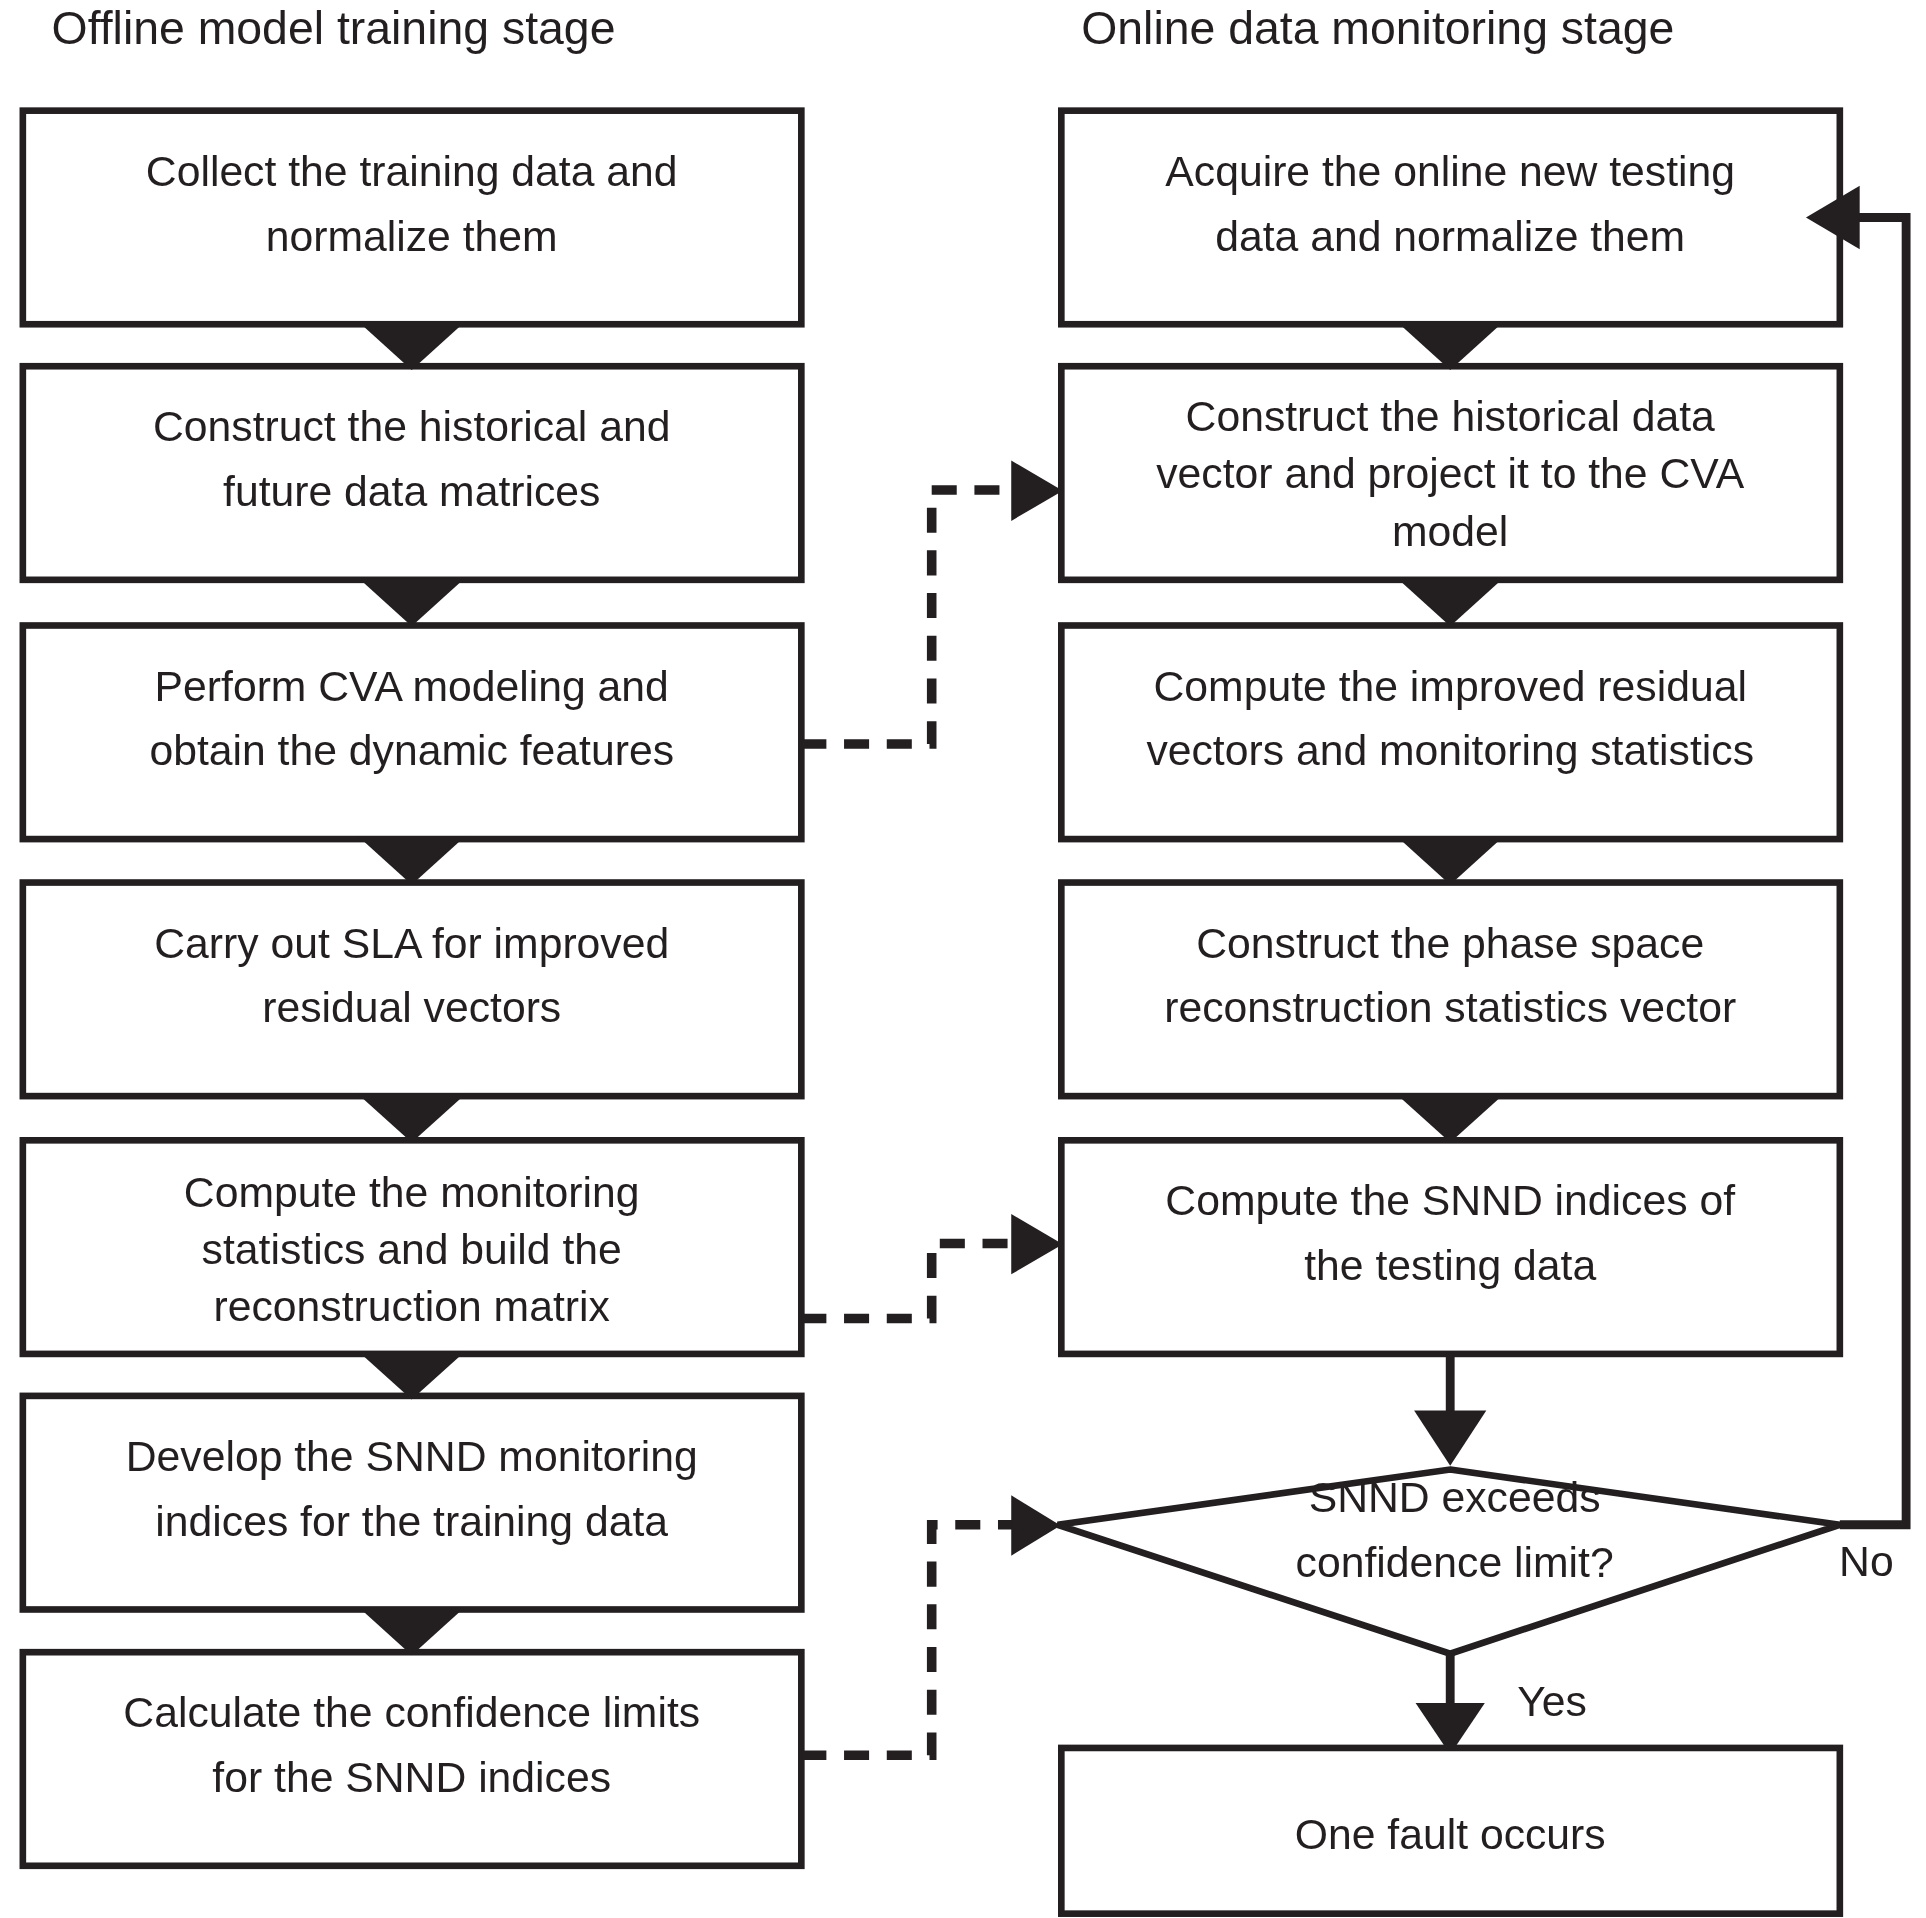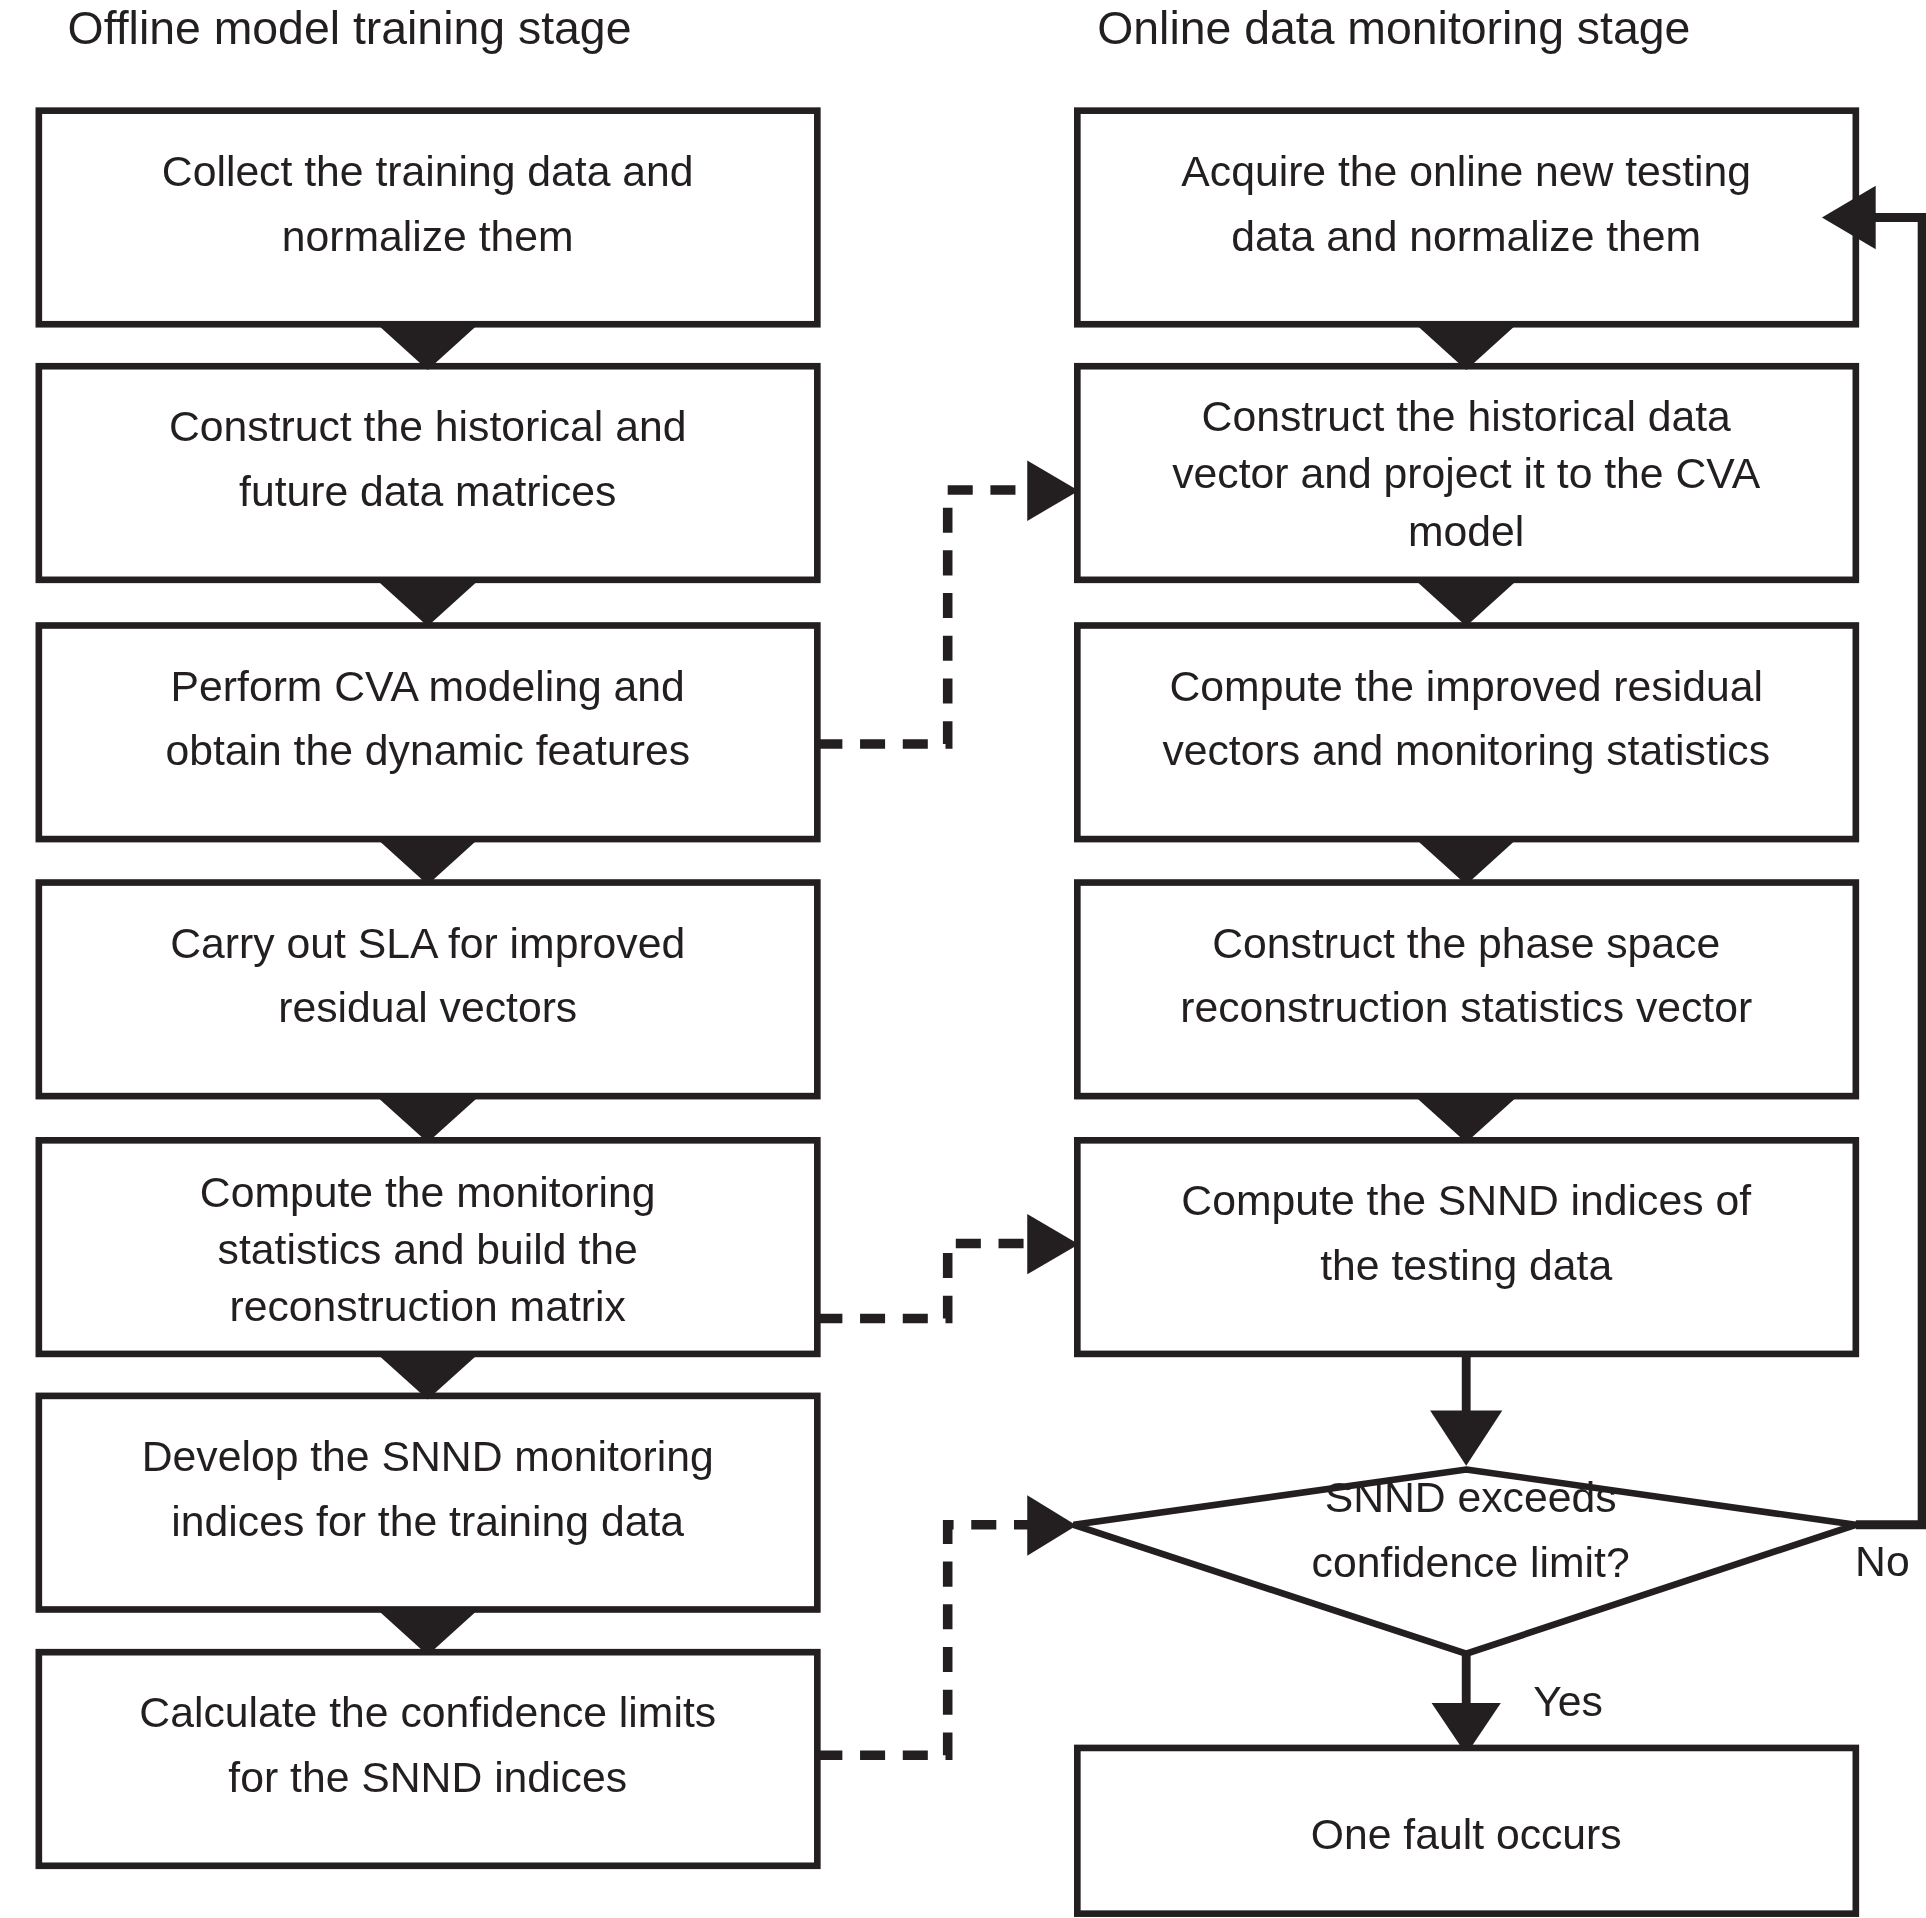--- a/index.html
+++ b/index.html
@@ -10,21 +10,21 @@
   body {
     width: 1926px;
     height: 1919px;
     font-family: "Liberation Sans", sans-serif;
     color: #231f20;
     position: relative;
     overflow: hidden;
   }
   #flow-root {
     position: absolute;
-    left: 16px; top: 0;
+    left: 0; top: 0;
     width: 1789px;
     height: 1919px;
   }
   svg.flow {
     position: absolute;
     left: 0; top: 0;
     width: 1926px;
     height: 1919px;
     display: block;
   }

